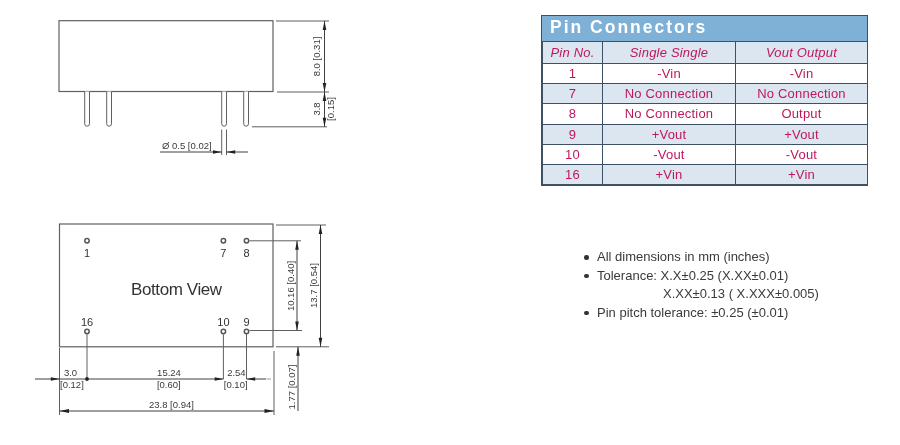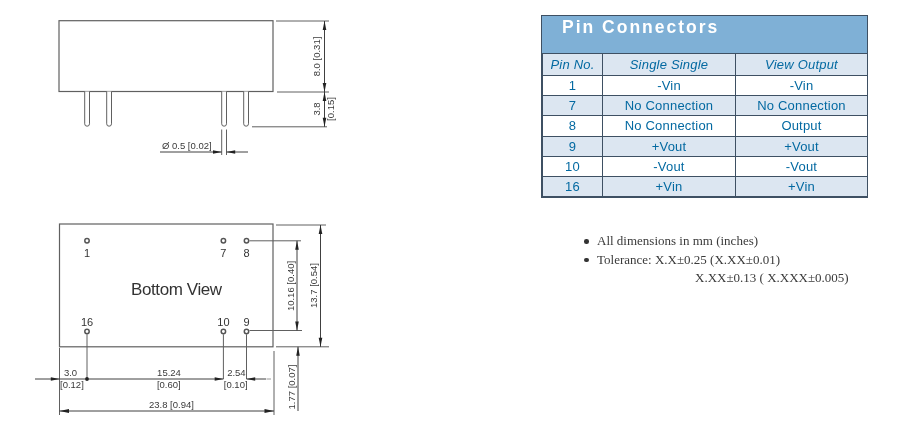--- a/index.html
+++ b/index.html
@@ -3,35 +3,35 @@
 <meta charset="utf-8">
 <style>
 html,body{margin:0;padding:0;}
 body{width:900px;height:445px;position:relative;background:#ffffff;
      font-family:"Liberation Sans",sans-serif;overflow:hidden;}
 svg text{font-family:"Liberation Sans",sans-serif;}
 .dimtxt{font-size:9.5px;fill:#3a3a3a;}
 .pinlbl{font-size:11px;fill:#333333;}
 #pintable{position:absolute;left:541px;top:15px;width:327px;
   box-sizing:border-box;border:1.5px solid #3e5063;background:#fff;}
-#pintable .title{height:37px;background:#7fb0d6;color:#ffffff;
-  font-weight:bold;font-size:17.5px;line-height:23.5px;padding-left:20px;
+#pintable .title{height:25px;background:#7fb0d6;color:#ffffff;
+  font-weight:bold;font-size:17.5px;line-height:23.5px;padding-left:8px;
   letter-spacing:2px;}
 #pintable table{border-collapse:collapse;width:100%;table-layout:fixed;
-  font-size:13px;letter-spacing:0.2px;color:#0369a1;}
+  font-size:13px;letter-spacing:0.2px;color:#be185d;}
 #pintable td{border:1px solid #3e5063;text-align:center;height:19.2px;
   padding:0;line-height:19px;}
 #pintable tr.hdr td{font-style:italic;background:#dce6f1;height:21px;
   font-size:13px;}
 #pintable tr.alt td{background:#dce6f1;}
 #pintable col.c1{width:60px;}
 #pintable col.c2{width:133px;}
 #pintable col.c3{width:132px;}
-#notes{position:absolute;left:582px;top:232px;width:310px;
-  font-size:13px;color:#3a3a3a;line-height:18.6px;font-family:Liberation Serif, serif;}
+#notes{position:absolute;left:582px;top:248px;width:310px;
+  font-size:13px;color:#3a3a3a;line-height:18.6px;}
 #notes .b{position:relative;padding-left:15px;}
 #notes .b::before{content:"";position:absolute;left:2px;top:7px;width:4.5px;
   height:4.5px;border-radius:50%;background:#333;}
 </style>
 </head>
 <body>
 
 <svg width="530" height="445" viewBox="0 0 530 445">
 
   <rect x="59" y="20.7" width="214" height="70.8" fill="#ffffff" stroke="#606060" stroke-width="1.2"></rect>
@@ -179,21 +179,21 @@
     <colgroup>
         <col class="c1">
         <col class="c2">
         <col class="c3">
       </colgroup>
 
     <tbody>
         <tr class="hdr">
           <td>Pin No.</td>
           <td>Single Single</td>
-          <td>View Output</td>
+          <td>Vout Output</td>
         </tr>
 
     <tr>
           <td>1</td>
           <td>-Vin</td>
           <td>-Vin</td>
         </tr>
 
     <tr class="alt">
           <td>7</td>
@@ -227,17 +227,18 @@
   </tbody>
     </table>
 </div>
 
 
 <div id="notes">
 
   <div class="b">All dimensions in mm (inches)</div>
 
   <div class="b">Tolerance: X.X±0.25 (X.XX±0.01)<br>
-  <span style="margin-left:98px">X.XX±0.13 ( X.XXX±0.005)</span></div>
-
+  <span style="margin-left:66px">X.XX±0.13 ( X.XXX±0.005)</span></div>
+
+  <div class="b">Pin pitch tolerance: ±0.25 (±0.01)</div>
 
 </div>
 
 
 </body></html>

